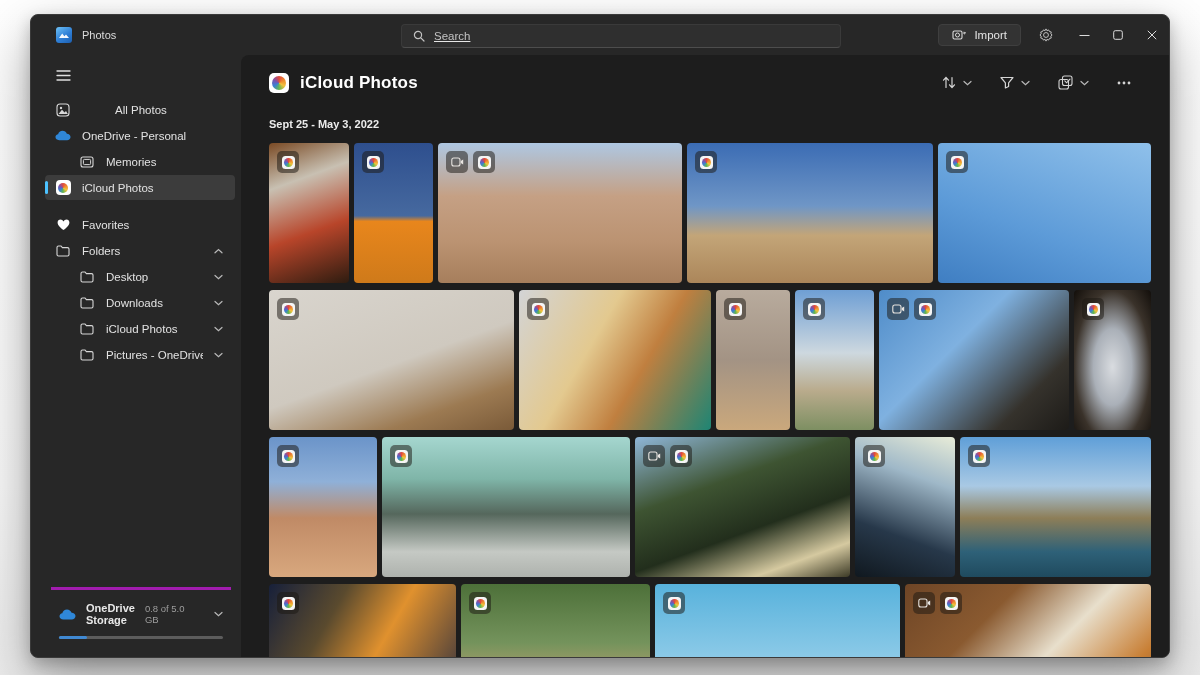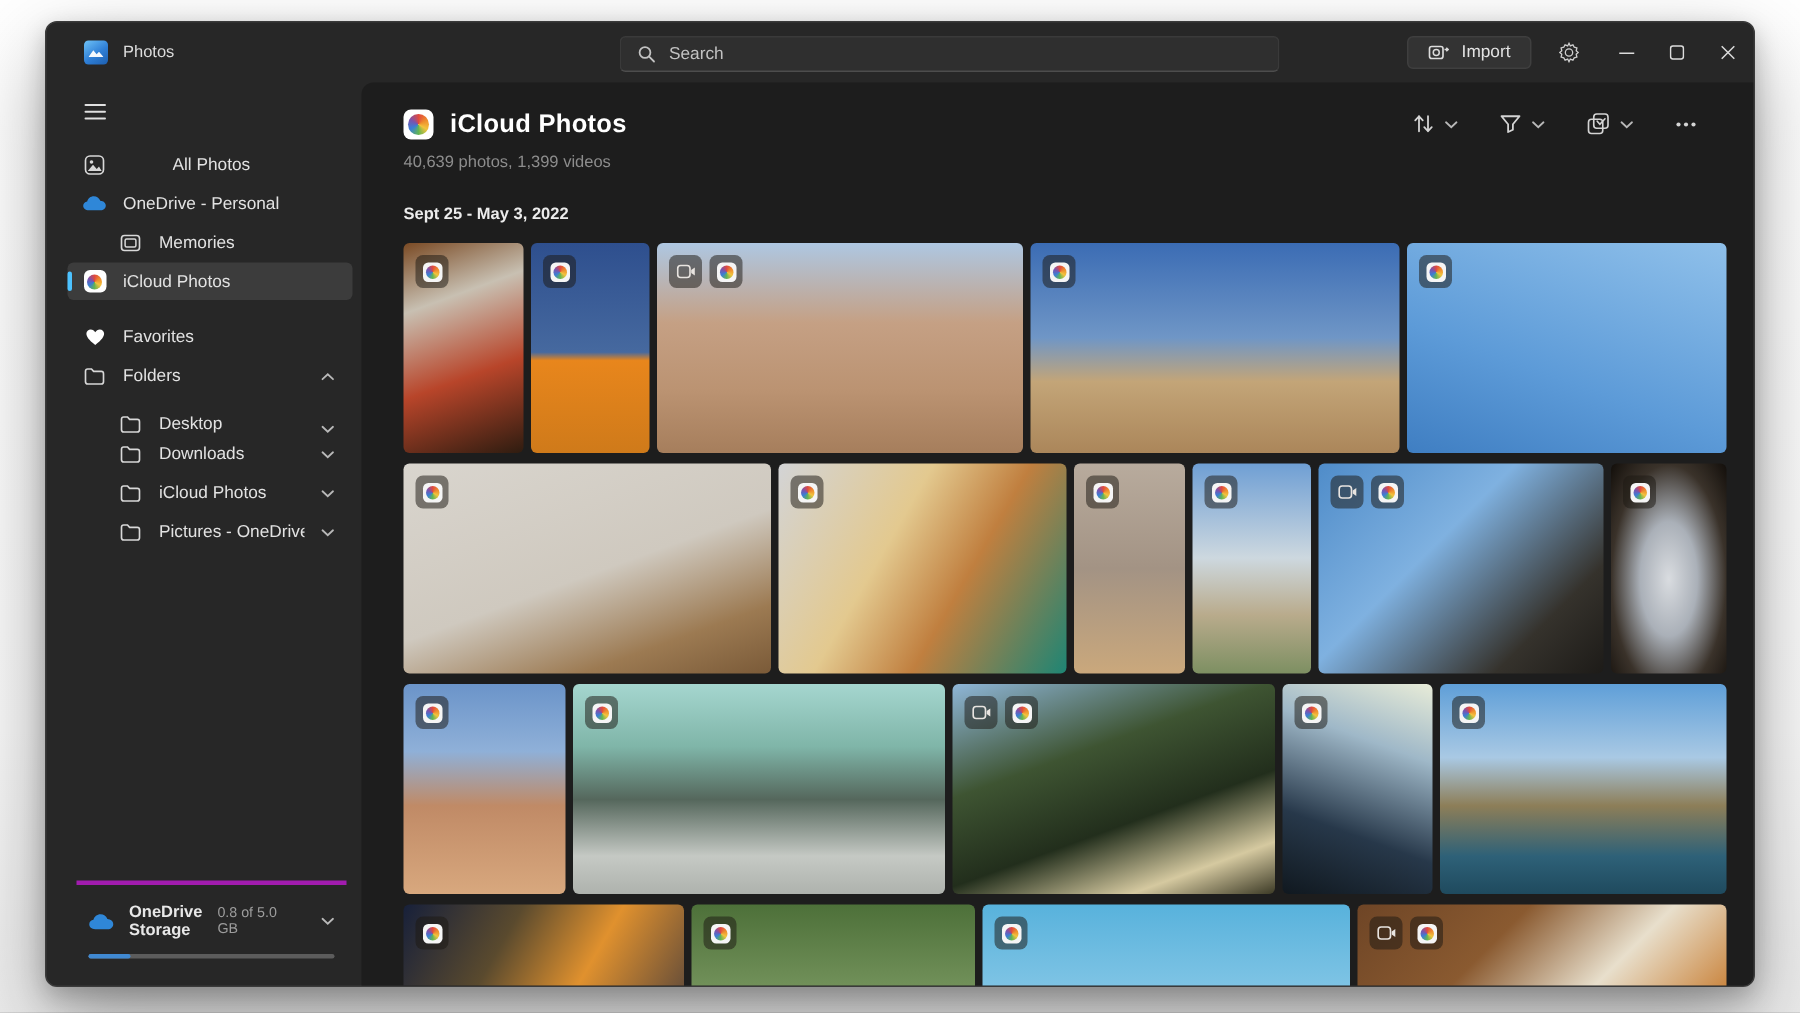--- a/index.html
+++ b/index.html
@@ -10,23 +10,23 @@
     background:#272727; border-radius:8px; overflow:hidden; color:#e6e6e6;
     box-shadow:0 22px 55px rgba(0,0,0,.34), 0 6px 16px rgba(0,0,0,.22);
     border:1px solid #3a3a3a;padding-left:10px; }
   
   .titlebar { height:40px; position:relative; display:flex; align-items:center; }
   .app-id { display:flex; align-items:center; gap:10px; padding-left:15px; }
   .app-logo { width:16px; height:16px; border-radius:3px;
     background:linear-gradient(145deg,#6ec2f7 0%,#2f7fd6 55%,#1d5fb0 100%);
     display:flex; align-items:center; justify-content:center; }
   .app-title { font-size:11px; color:#dcdcdc; }
-  .searchbox { position:absolute; left:372px; top:9px; width:440px; height:24px;
+  .searchbox { position:absolute; left:360px; top:9px; width:440px; height:24px;
     background:#2f2f2f; border:1px solid #3a3a3a; border-bottom-color:#4d4d4d;
-    border-radius:4px; display:flex; align-items:center; gap:9px; padding:0 11px; }
+    border-radius:4px; display:flex; align-items:center; gap:9px; padding:0 11px;text-decoration:underline; }
   .searchbox input { background:transparent; border:none; outline:none; color:#cfcfcf;
     font-size:11.5px; width:100%; font-family:"Liberation Sans",sans-serif; }
   .searchbox input::placeholder { color:#c2c2c2; }
   .tb-right { position:absolute; right:0; top:0; height:40px; display:flex; align-items:center;text-align:center; }
   .import-btn { display:flex; align-items:center; gap:8px; background:#333333;
     border:1px solid #3f3f3f; border-radius:4px; padding:4px 13px; font-size:11.5px;
     color:#e3e3e3; cursor:default; }
   .gear-btn { margin:0 14px 0 18px; display:flex; align-items:center; }
   .winctl { width:34px; height:40px; display:flex; align-items:center; justify-content:center; }
   
@@ -193,21 +193,21 @@
                 <path d="M1 2.5 C1 1.7 1.7 1 2.5 1 L5 1 L6.4 2.6 L11.5 2.6 C12.3 2.6 13 3.3 13 4.1 L13 9.5 C13 10.3 12.3 11 11.5 11 L2.5 11 C1.7 11 1 10.3 1 9.5 Z" fill="none" stroke="#d8d8d8" stroke-width="1.1"></path>
               </svg>
             </span>
             <span class="lbl">Folders</span>
             <span class="chev">
               <svg width="9" height="6" viewBox="0 0 9 6">
                 <polyline points="1,4.8 4.5,1.5 8,4.8" fill="none" stroke="#b8b8b8" stroke-width="1.2" stroke-linecap="round"></polyline>
               </svg>
             </span>
           </div>
-          <div class="side-item" style="padding-left: 34px; align-items: flex-end;">
+          <div class="side-item" style="padding-left: 34px;">
             <span class="ic">
               <svg width="14" height="12" viewBox="0 0 14 12">
                 <path d="M1 2.5 C1 1.7 1.7 1 2.5 1 L5 1 L6.4 2.6 L11.5 2.6 C12.3 2.6 13 3.3 13 4.1 L13 9.5 C13 10.3 12.3 11 11.5 11 L2.5 11 C1.7 11 1 10.3 1 9.5 Z" fill="none" stroke="#d8d8d8" stroke-width="1.1"></path>
               </svg>
             </span>
             <span class="lbl">Desktop</span>
             <span class="chev">
               <svg width="9" height="6" viewBox="0 0 9 6">
                 <polyline points="1,1.5 4.5,4.8 8,1.5" fill="none" stroke="#b8b8b8" stroke-width="1.2" stroke-linecap="round"></polyline>
               </svg>
@@ -326,21 +326,20 @@
               <span style="display: flex;">
                 <svg width="14" height="4" viewBox="0 0 14 4">
                   <circle cx="2" cy="2" r="1.4" fill="#d4d4d4"></circle>
                   <circle cx="7" cy="2" r="1.4" fill="#d4d4d4"></circle>
                   <circle cx="12" cy="2" r="1.4" fill="#d4d4d4"></circle>
                 </svg>
               </span>
             </div>
           </div>
       </div>
-      <div class="subtitle">40,639 photos, 1,399 videos</div>
       <div class="date-hdr">Sept 25 - May 3, 2022</div>
       <div class="grid" id="photo-grid">
           <div class="grow">
             <div class="tile" style="width: 80px; background: linear-gradient(160deg, rgb(122, 74, 36) 0%, rgb(200, 192, 178) 28%, rgb(184, 69, 42) 62%, rgb(46, 28, 16) 100%);">
               <div class="badges">
                 <span class="badge">
                   <span class="pin-sq">
                     <span class="pin"></span>
                   </span>
                 </span>

